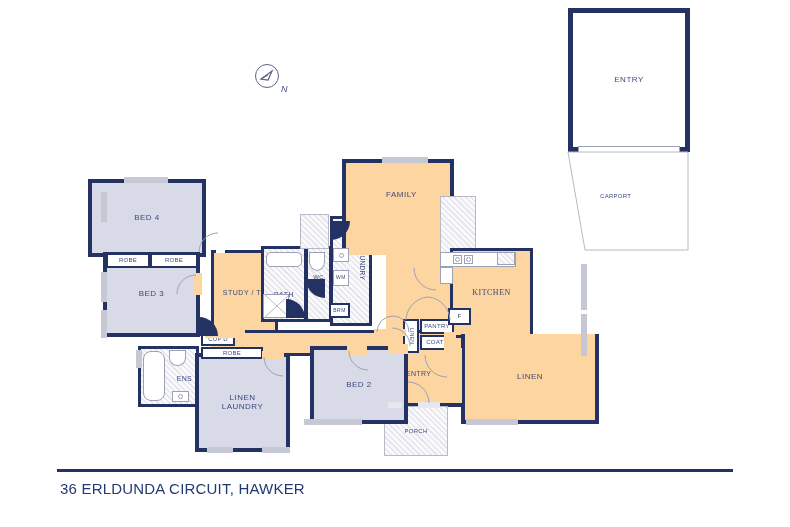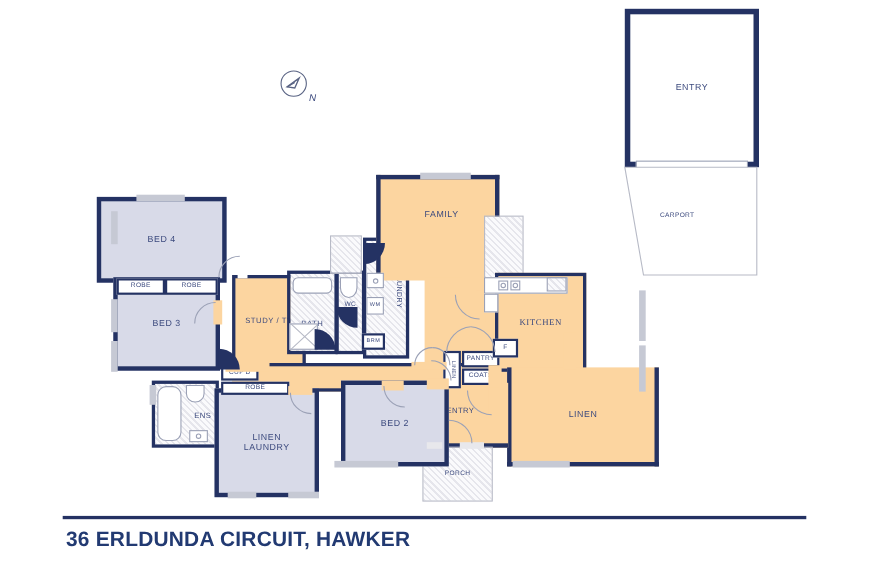--- a/index.html
+++ b/index.html
@@ -20,21 +20,21 @@
   .fix{display:flex;align-items:center;justify-content:center;}
   .win{background:var(--window);}
   .patch{background:var(--living-fill);}
   .vert{writing-mode:vertical-rl;}
   .wedge{position:absolute;width:19px;height:19px;background:var(--wall);}
   .wbl{border-radius:0 100% 0 0;}
   .wtl{border-radius:0 0 100% 0;}
   .wtr{border-radius:0 0 0 100%;}
   #arcs{position:absolute;left:0;top:0;pointer-events:none;}
   #title-line{position:absolute;left:57px;top:469px;width:676px;height:3px;background:var(--wall);}
-  #title-text{position:absolute;left:60px;top:480px;font-size:19px;font-weight:700;
+  #title-text{position:absolute;left:60px;top:480px;font-size:15px;font-weight:400;
               color:var(--title-text);letter-spacing:.2px;}
   #compass-circle{position:absolute;left:255px;top:64px;width:22px;height:22px;border:1.5px solid #5a6484;border-radius:50%;}
   #compass-n{position:absolute;left:281px;top:84px;font-style:italic;font-size:9px;color:var(--label-text);}
   .dot{width:3px;height:3px;border:1px solid var(--fixture-line);border-radius:50%;}
 </style>
 </head>
 <body>
 
 <div id="plan">
 

